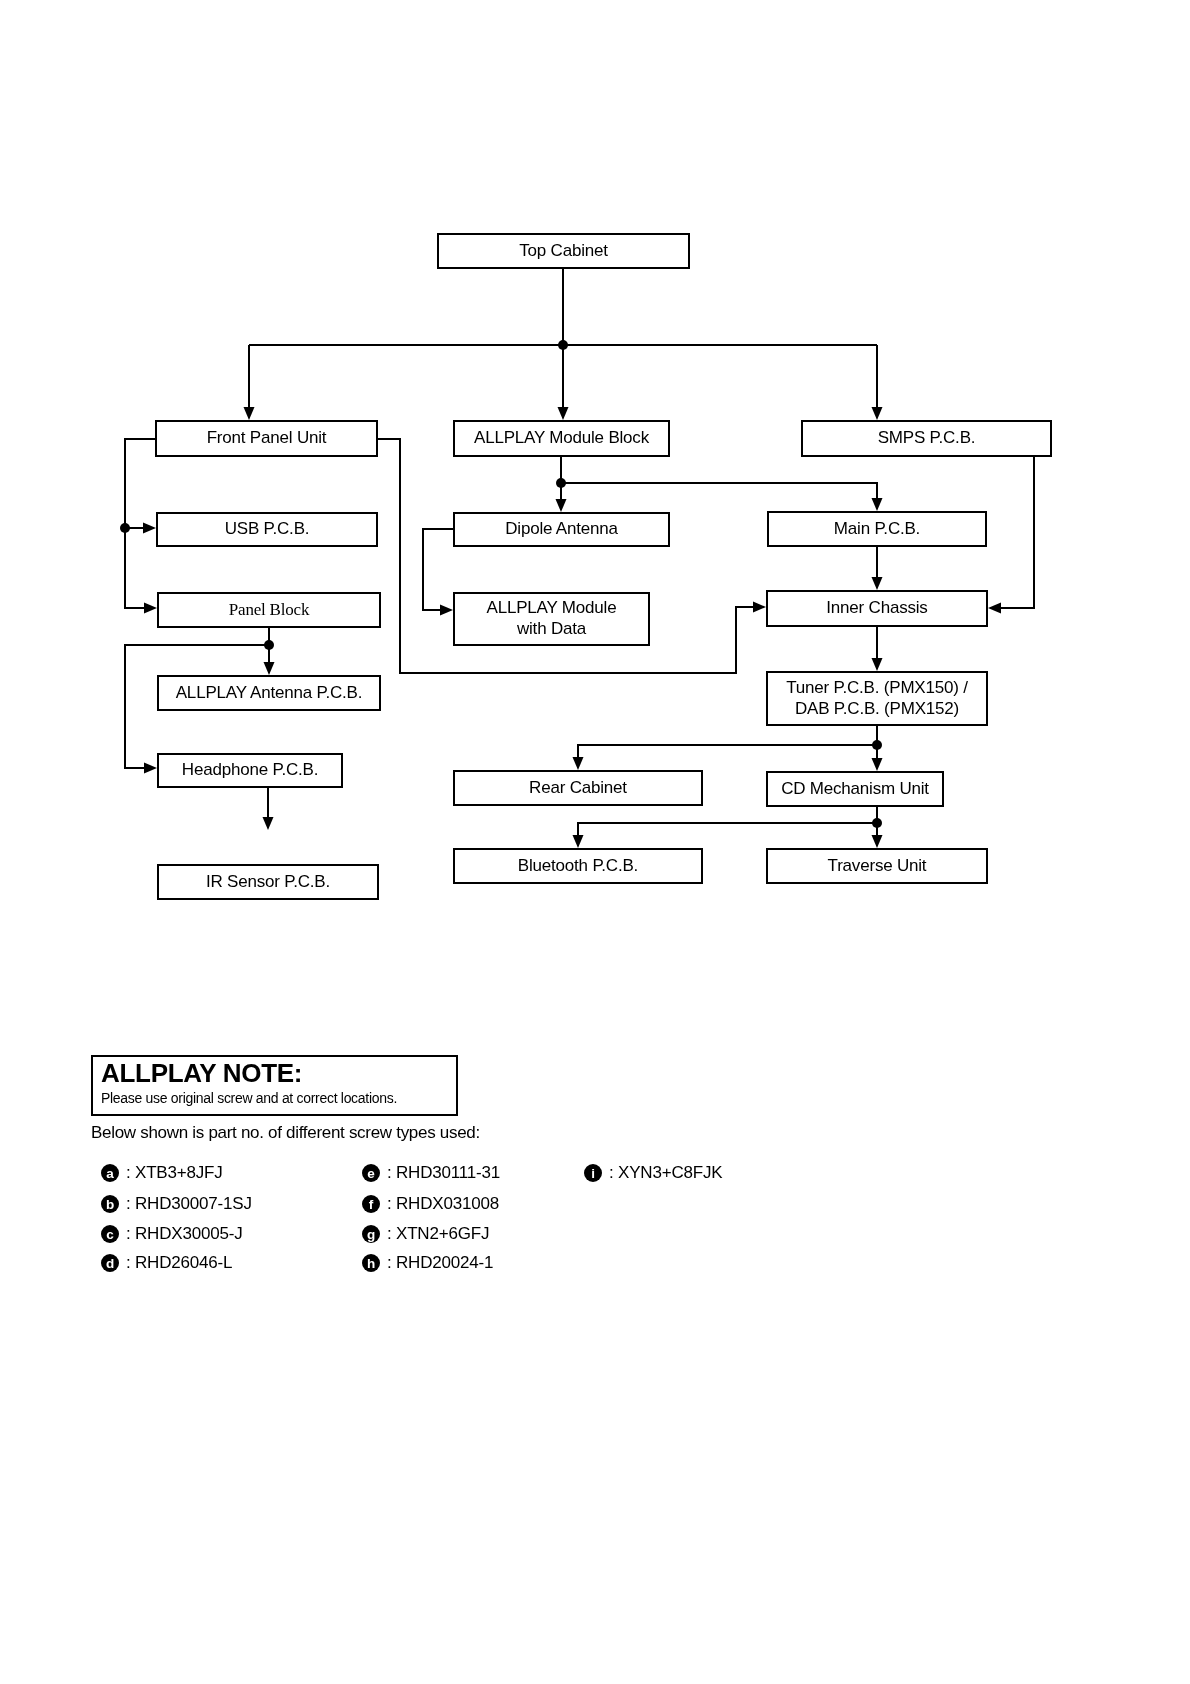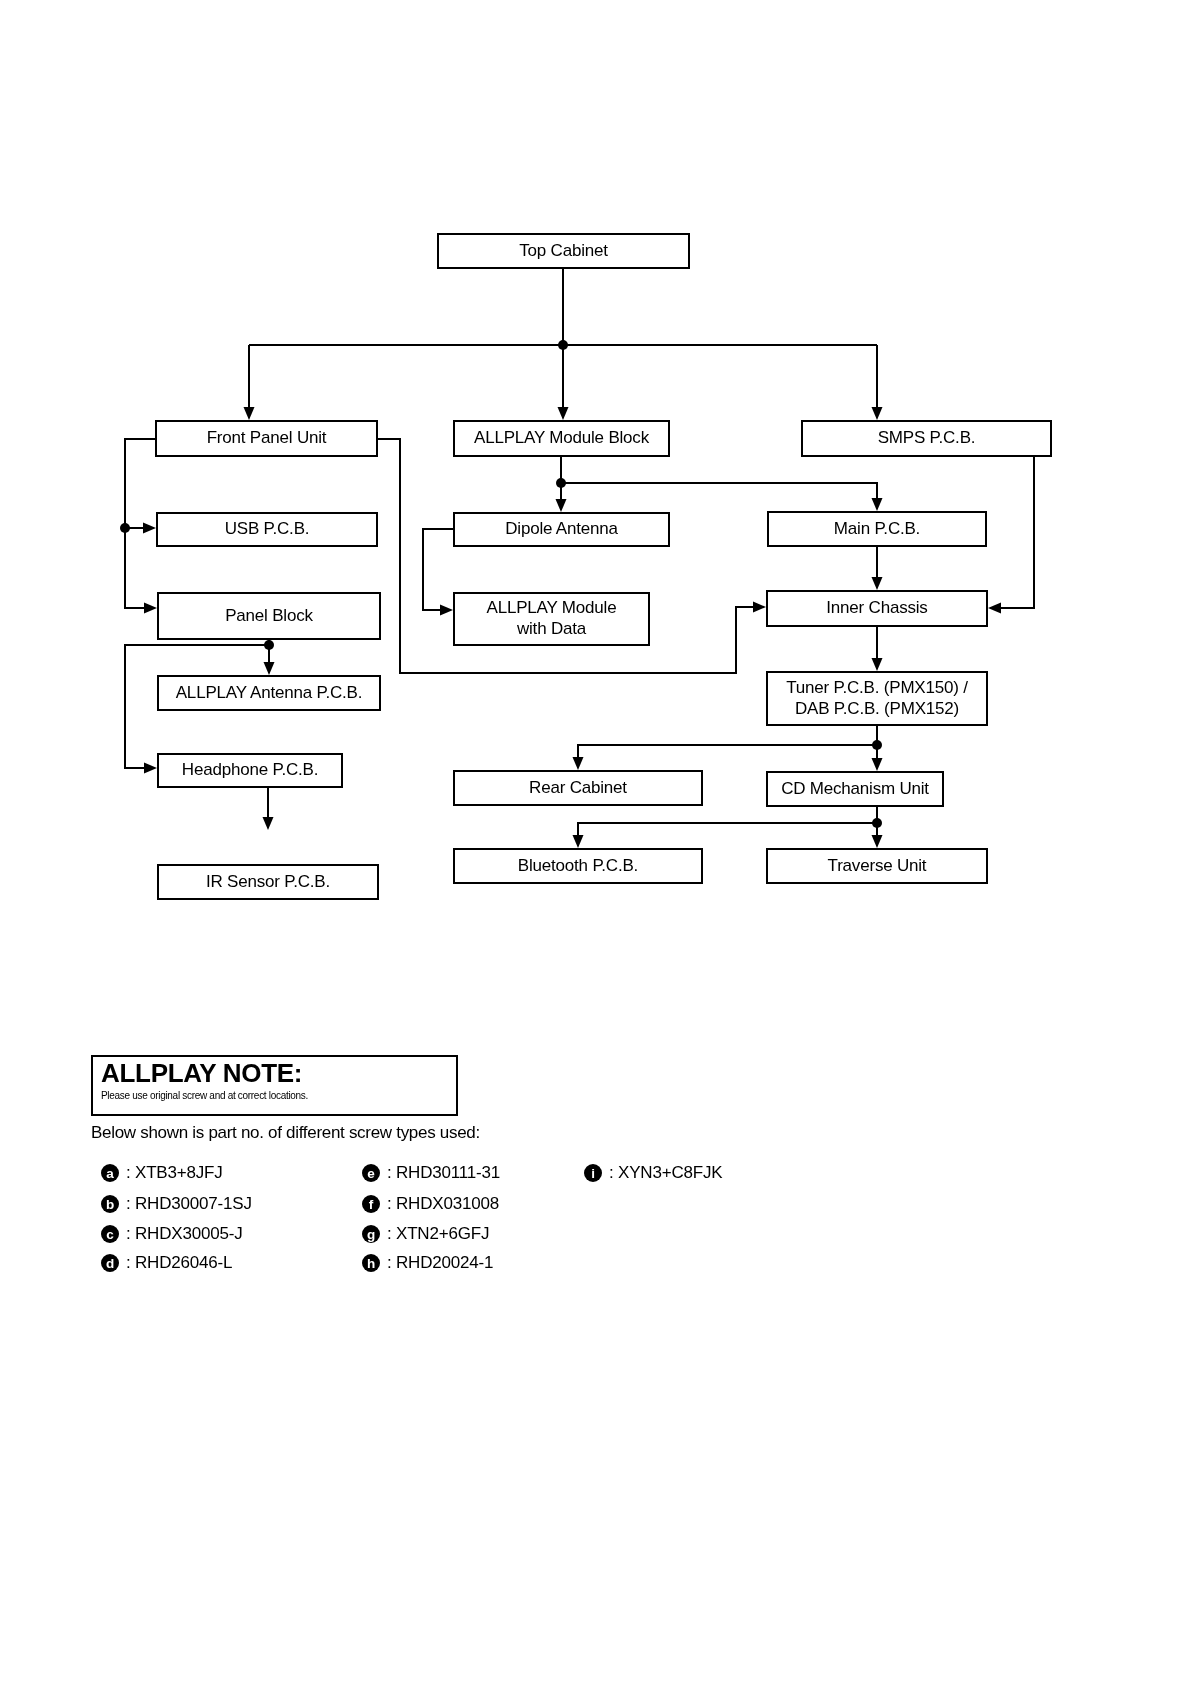--- a/index.html
+++ b/index.html
@@ -41,21 +41,21 @@
     background: #ffffff;
     padding: 2px 8px 0 8px;
   }
   .caution-title {
     font-size: 26px;
     font-weight: bold;
     letter-spacing: -0.3px;
     line-height: 1.15;
   }
   .caution-sub {
-    font-size: 10px;
+    font-size: 14px;
     letter-spacing: -0.3px;
     line-height: 1.15;
     margin-top: 1px;
   }
   .below-text {
     position: absolute;
     left: 91px; top: 1123px;
     font-size: 17px;
     letter-spacing: -0.3px;
   }
@@ -152,21 +152,21 @@
       </div>
       <div class="node" style="left: 156px; top: 512px; width: 222px; height: 35px;">
         <div>USB P.C.B.</div>
       </div>
       <div class="node" style="left: 453px; top: 512px; width: 217px; height: 35px;">
         <div>Dipole Antenna</div>
       </div>
       <div class="node" style="left: 767px; top: 511px; width: 220px; height: 36px;">
         <div>Main P.C.B.</div>
       </div>
-      <div class="node" style="left: 157px; top: 592px; width: 224px; height: 48px;">
+      <div class="node" style="left: 157px; top: 592px; width: 224px; height: 36px; font-family: Liberation Serif, serif;">
         <div>Panel Block</div>
       </div>
       <div class="node" style="left: 453px; top: 592px; width: 197px; height: 54px; text-align: right;">
         <div>ALLPLAY Module</div>
         <div>with Data</div>
       </div>
       <div class="node" style="left: 766px; top: 590px; width: 222px; height: 37px;">
         <div>Inner Chassis</div>
       </div>
       <div class="node" style="left: 157px; top: 675px; width: 224px; height: 36px;">

